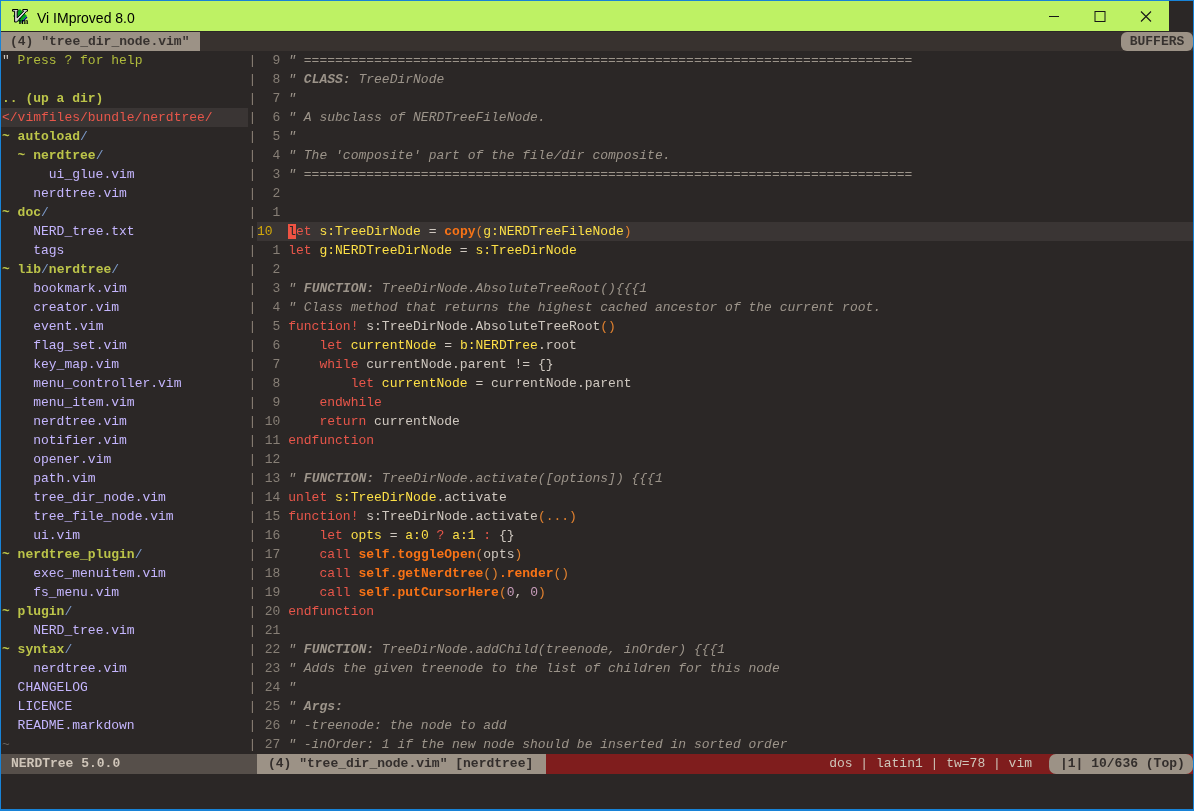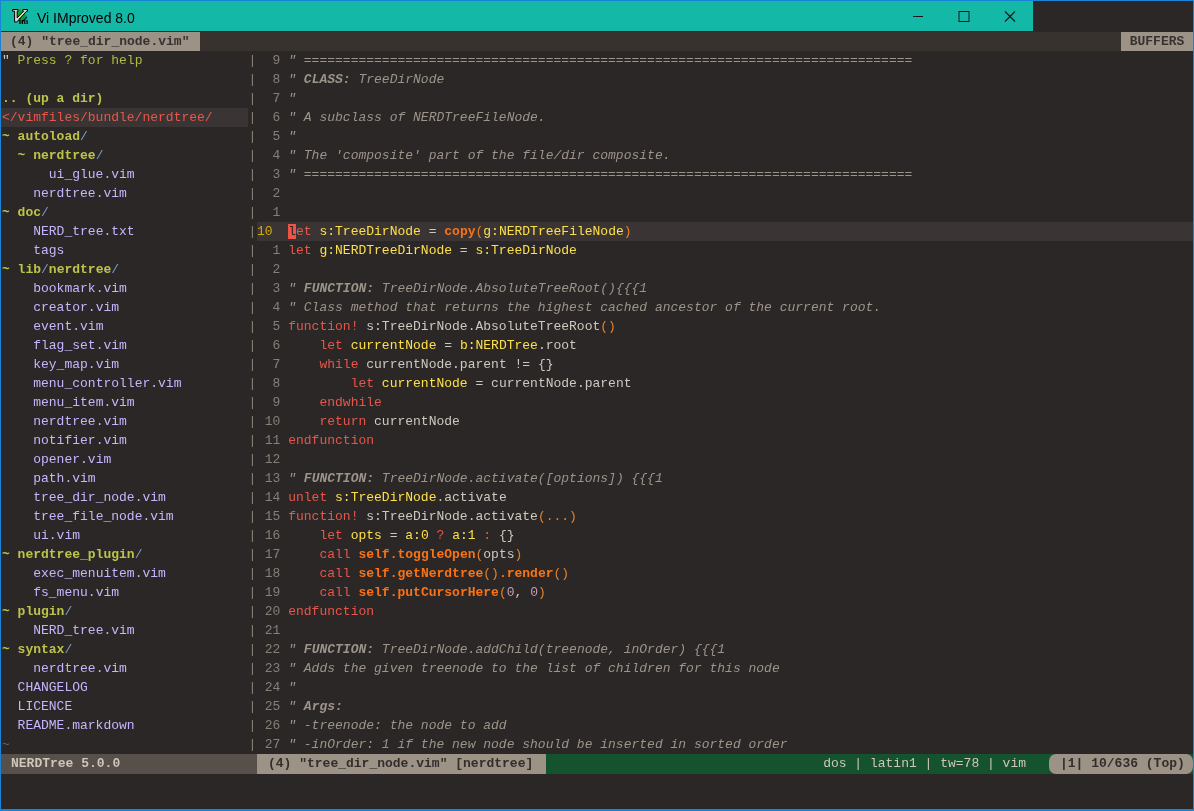--- a/index.html
+++ b/index.html
@@ -1,29 +1,29 @@
 <!DOCTYPE html>
 <html><head><meta charset="utf-8">
 <style>
 * { margin:0; padding:0; box-sizing:border-box; }
 html,body { width:1194px; height:811px; overflow:hidden; }
 #win { position:absolute; left:0; top:0; width:1194px; height:811px;
   background:#2b2726; border-left:1px solid #1883d7; border-right:1px solid #1883d7;
   border-top:1px solid #1883d7; border-bottom:3px solid #1883d7;
   font-family:"Liberation Mono", monospace; font-size:13px; }
-#titlebar { position:absolute; left:0; top:0; width:1032px; height:30px; background:#14b8a6; }
+#titlebar { position:absolute; left:0; top:0; width:1168px; height:30px; background:#bef264; }
 #title { position:absolute; left:36px; top:9px; font-family:"Liberation Sans", sans-serif;
   font-size:14px; color:#000; }
 #vimicon { position:absolute; left:10px; top:6px; }
 .wbtn { position:absolute; top:0; width:46px; height:30px; }
 #tabline { position:absolute; left:0; top:31px; width:1192px; height:19px; background:#38322f; }
 #tab1 { position:absolute; left:0; top:0; height:19px; background:#9c9286; color:#37322f;
   font-weight:bold; line-height:19px; padding:0 11px 0 9px; }
 #buffers { position:absolute; right:0; top:0; height:19px; background:#9c9286; color:#37322f;
-  font-weight:bold; line-height:19px; width:72px; text-align:center; }
+  font-weight:bold; line-height:19px; width:72px; text-align:center;border-radius:6px; }
 #content { position:absolute; left:0; top:50px; width:1192px; height:704px; }
 .row { height:19px; line-height:19px; white-space:pre; }
 #nerdtree { position:absolute; left:0; top:0; width:247px; height:704px; padding-left:1px; }
 #vsep { position:absolute; left:247px; top:0; width:9px; height:704px; color:#8a8076; text-align:center; }
 #editor { position:absolute; left:256px; top:0; width:936px; height:704px; }
 .selrow { display:block; margin-left:-1px; padding-left:1px; width:247px; background:#3a3534; }
 .cl { background:#3a3534; }
 .ln { color:#877f76; }
 .lnc { color:#d3a90a; }
 .cursor { background:#ef5343; color:#2b2726; }
@@ -34,26 +34,26 @@
 .t { color:#fde047; }
 .y { color:#f97316; font-weight:bold; }
 .o { color:#e0812f; }
 .n { color:#c79cba; }
 .d { color:#bcc449; font-weight:bold; }
 .s { color:#7b99c8; }
 .f { color:#c4b5fd; }
 .h { color:#b0bc3c; }
 .nt { color:#6b655f; }
 .rp { color:#e8564a; }
-#statusline { position:absolute; left:0; top:753px; width:1192px; height:20px; background:#14532d; }
+#statusline { position:absolute; left:0; top:753px; width:1192px; height:20px; background:#7f1d1d; }
 #st1 { position:absolute; left:0; top:0; width:256px; height:20px; background:#564f4a;
   color:#cfc5b9; font-weight:bold; line-height:20px; padding-left:10px; }
 #st2 { position:absolute; left:256px; top:0; height:20px; background:#9c9286; color:#332e2c;
   font-weight:bold; line-height:20px; padding:0 13px 0 11px; }
-#st3 { position:absolute; right:144px; top:0; height:20px; color:#cfc5b9; line-height:20px; padding-right:23px;margin-left:24px; }
+#st3 { position:absolute; right:144px; top:0; height:20px; color:#cfc5b9; line-height:20px; padding-right:17px;margin-left:24px; }
 #st4 { position:absolute; right:0; top:0; width:144px; height:20px; background:#9c9286; color:#332e2c;
   font-weight:bold; line-height:20px; padding-left:11px;border-radius:7px; }
 #cmdline { position:absolute; left:0; top:773px; width:1192px; height:35px; background:#2b2726; }
 </style></head>
 <body>
 <div id="win">
   <div id="titlebar">
     <svg id="vimicon" width="18" height="18" viewBox="0 0 18 18">
       <polygon points="9,2 16,9 9,16 2,9" fill="#00a81e"></polygon>
       <path d="M16 10 L10.5 15.5" stroke="#0000a0" stroke-width="1.3" fill="none"></path>

